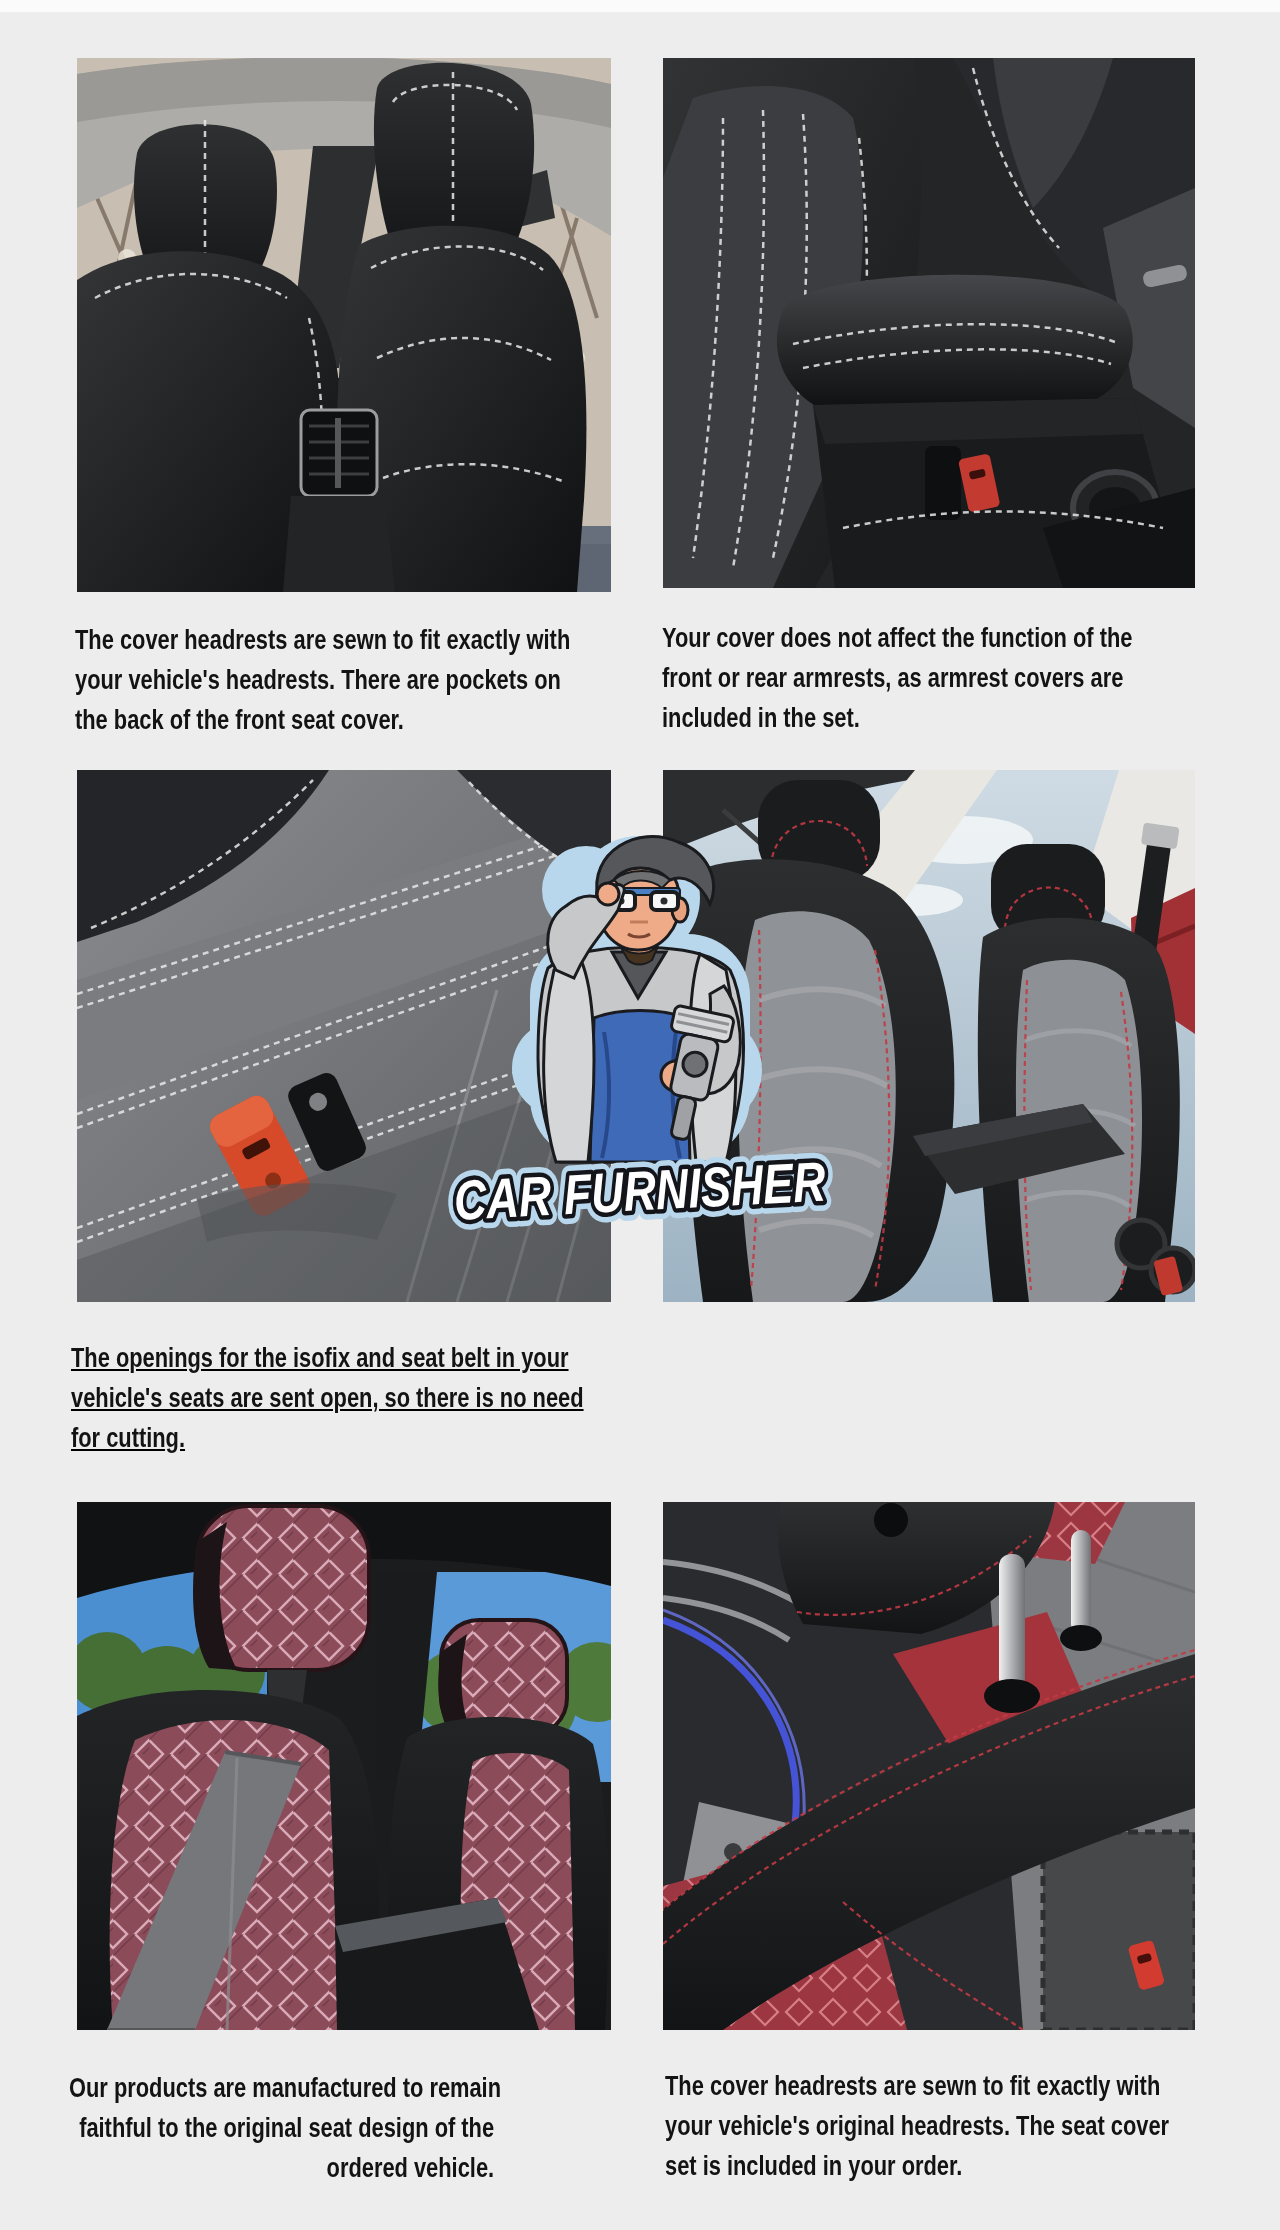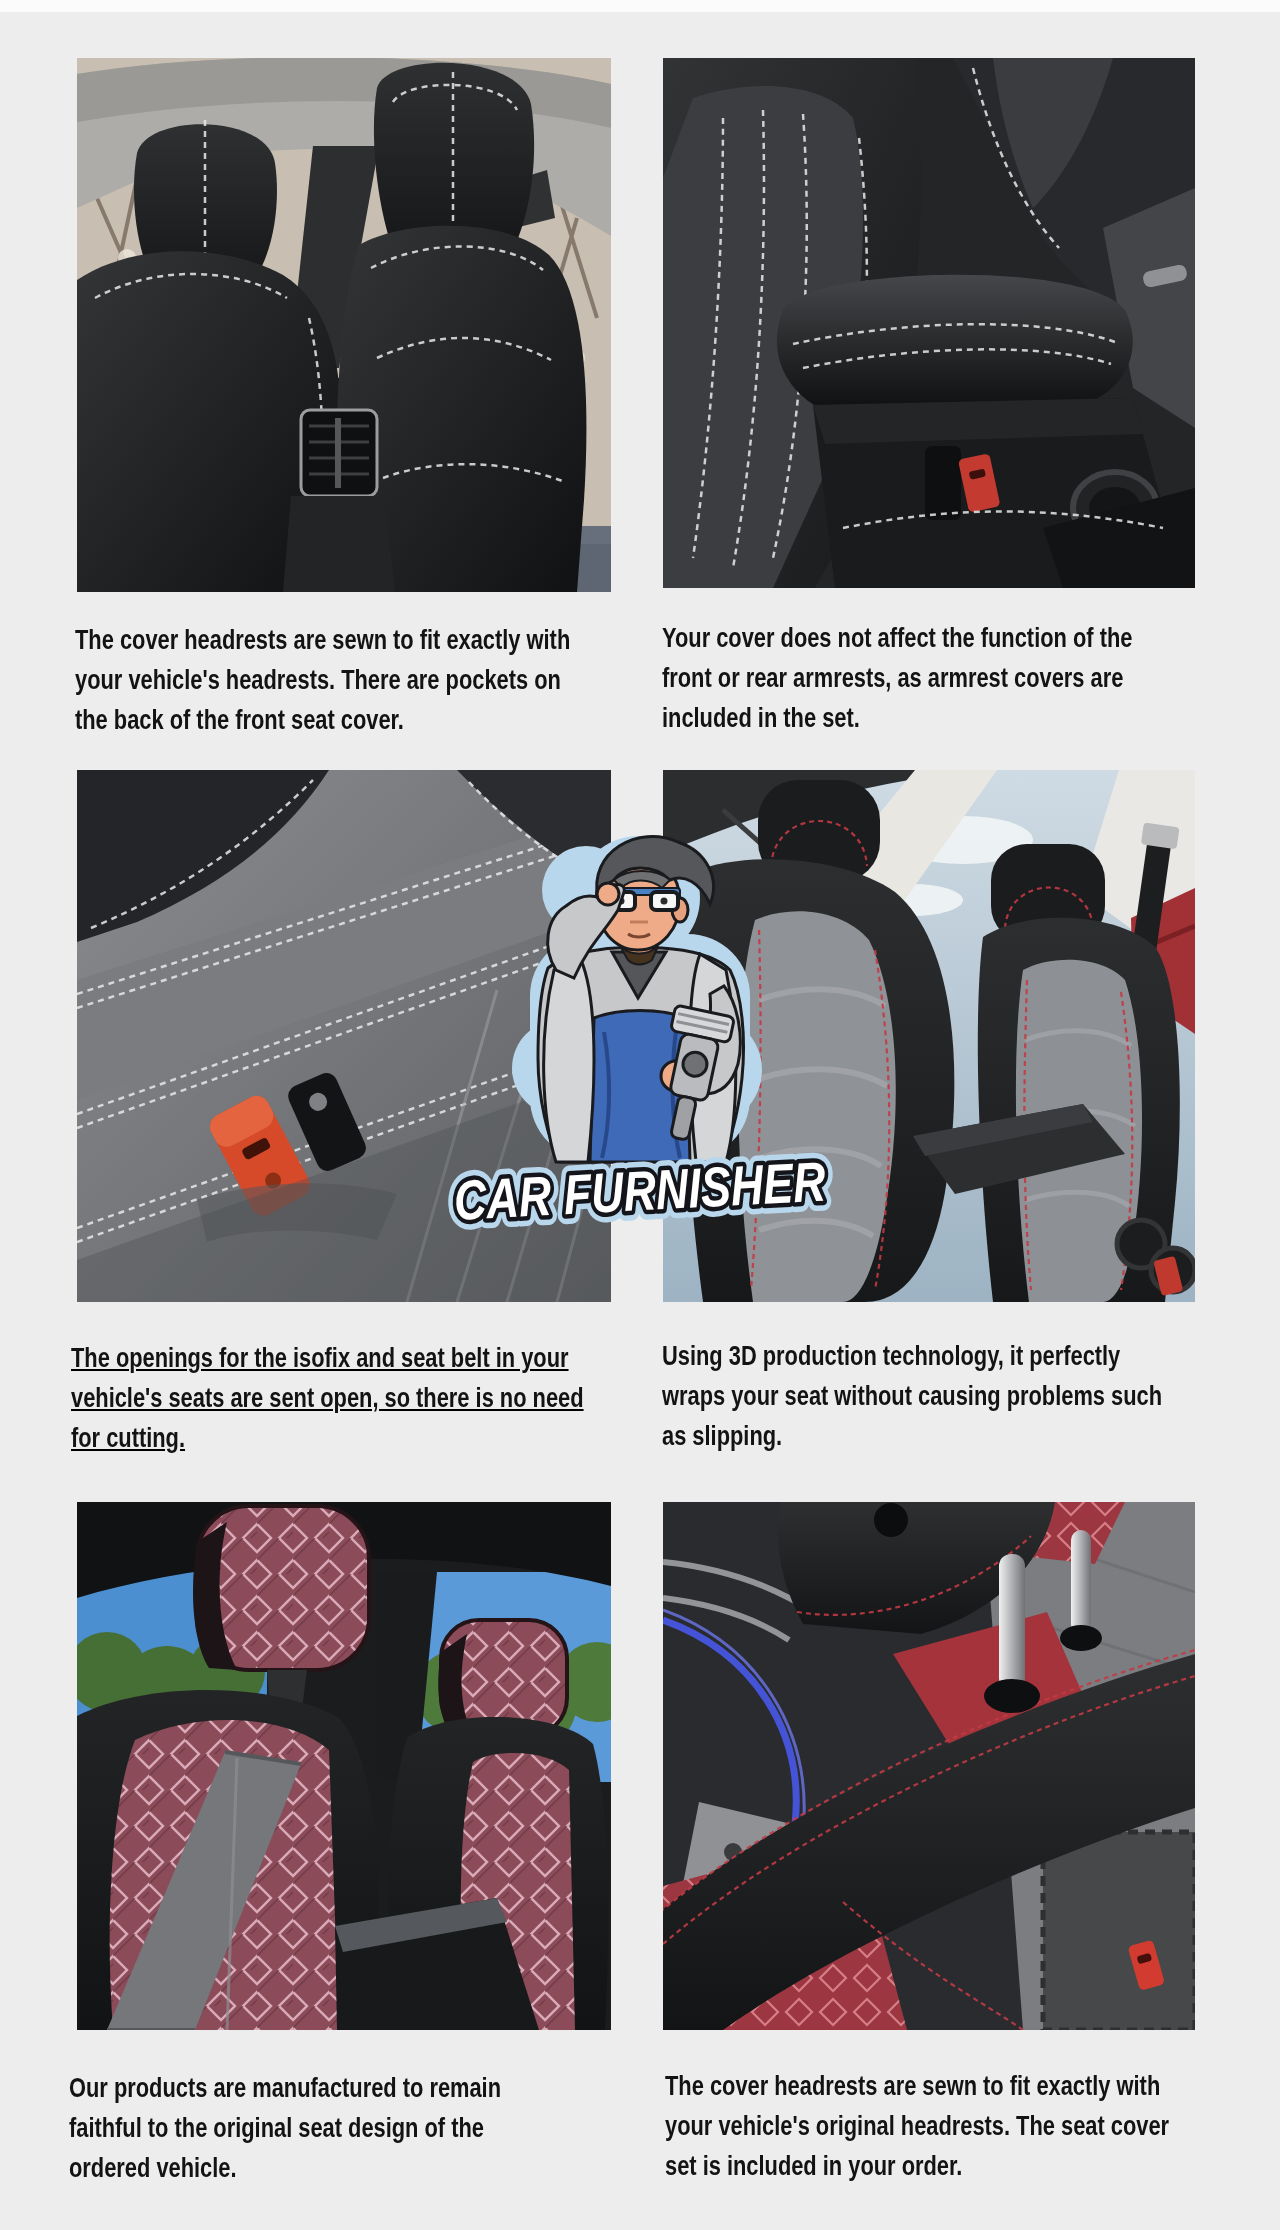--- a/index.html
+++ b/index.html
@@ -332,26 +332,21 @@
   <div class="caption" style="left:662px;top:598px;width:545px;">
     <div class="cap-line">Your cover does not affect the function of the</div>
     <div class="cap-line">front or rear armrests, as armrest covers are</div>
     <div class="cap-line">included in the set.</div>
   </div>
   <div class="caption" style="left:71px;top:1318px;width:545px;text-decoration:underline;">
     <div class="cap-line">The openings for the isofix and seat belt in your</div>
     <div class="cap-line">vehicle's seats are sent open, so there is no need</div>
     <div class="cap-line">for cutting.</div>
   </div>
-  <div class="caption" style="left:662px;top:1316px;width:545px;">
-    <div class="cap-line">Using 3D production technology, it perfectly</div>
-    <div class="cap-line">wraps your seat without causing problems such</div>
-    <div class="cap-line">as slipping.</div>
-  </div>
-  <div class="caption" style="left:69px;top:2048px;width:545px;">
+  <div class="caption" style="left:69px;top:2048px;width:545px;text-align:right;">
     <div class="cap-line">Our products are manufactured to remain</div>
     <div class="cap-line">faithful to the original seat design of the</div>
     <div class="cap-line">ordered vehicle.</div>
   </div>
   <div class="caption" style="left:665px;top:2046px;width:545px;">
     <div class="cap-line">The cover headrests are sewn to fit exactly with</div>
     <div class="cap-line">your vehicle's original headrests. The seat cover</div>
     <div class="cap-line">set is included in your order.</div>
   </div>
 

